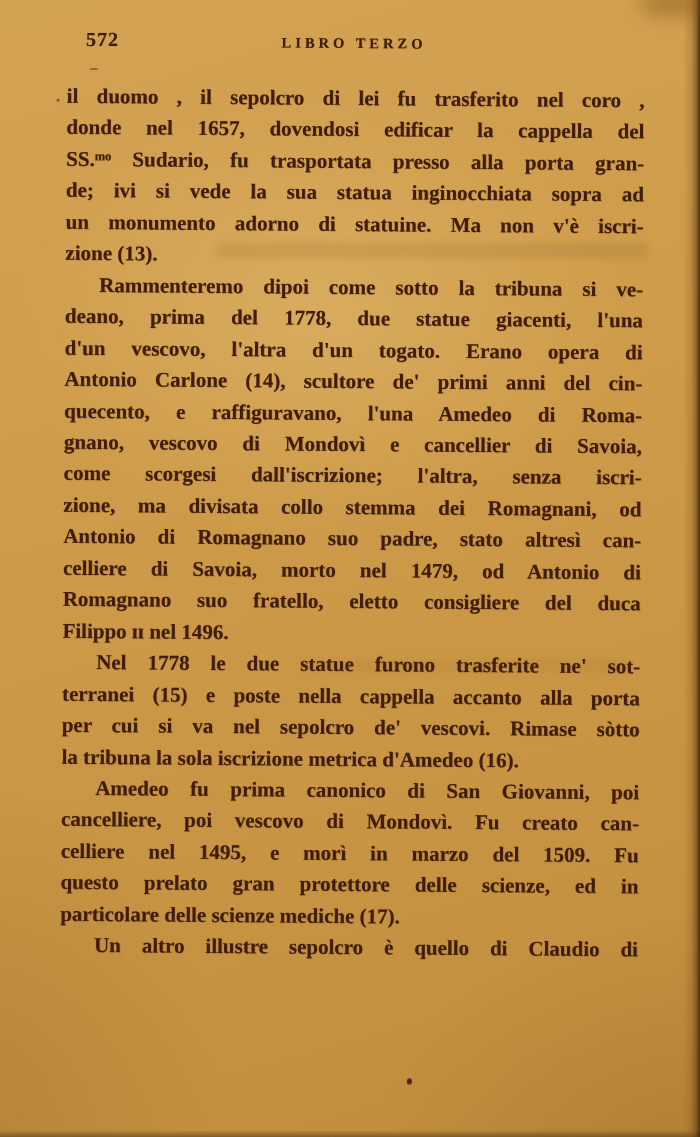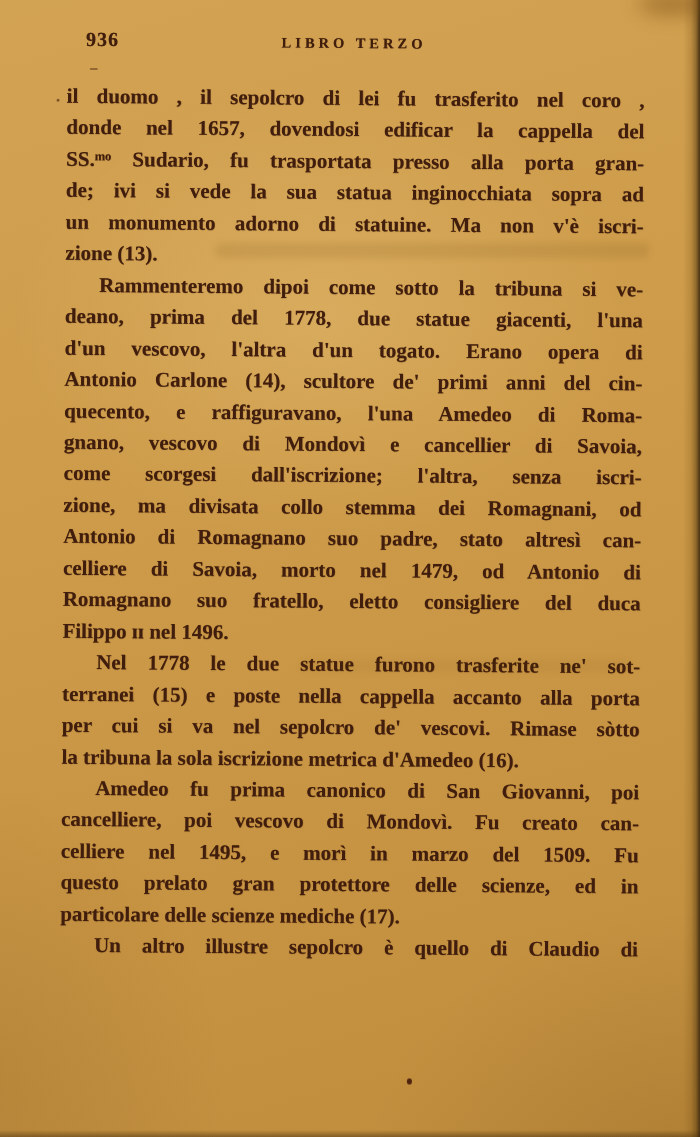--- a/index.html
+++ b/index.html
@@ -114,21 +114,21 @@
     width: 8px; height: 2px;
     background: rgba(70,35,12,0.45);
     border-radius: 2px;
   }
 </style>
 </head>
 <body>
 
 <div class="scan-skew">
 
-  <div class="page-number">936</div>
+  <div class="page-number">572</div>
 
   <div class="running-header">LIBRO TERZO</div>
 
   <div class="text-block">
       <div class="text-line">il duomo , il sepolcro di lei fu trasferito nel coro ,</div>
       <div class="text-line">donde nel 1657, dovendosi edificar la cappella del</div>
       <div class="text-line">SS.ᵐᵒ Sudario, fu trasportata presso alla porta gran-</div>
       <div class="text-line">de; ivi si vede la sua statua inginocchiata sopra ad</div>
       <div class="text-line">un monumento adorno di statuine. Ma non v'è iscri-</div>
       <div class="text-line last">zione (13).</div>

